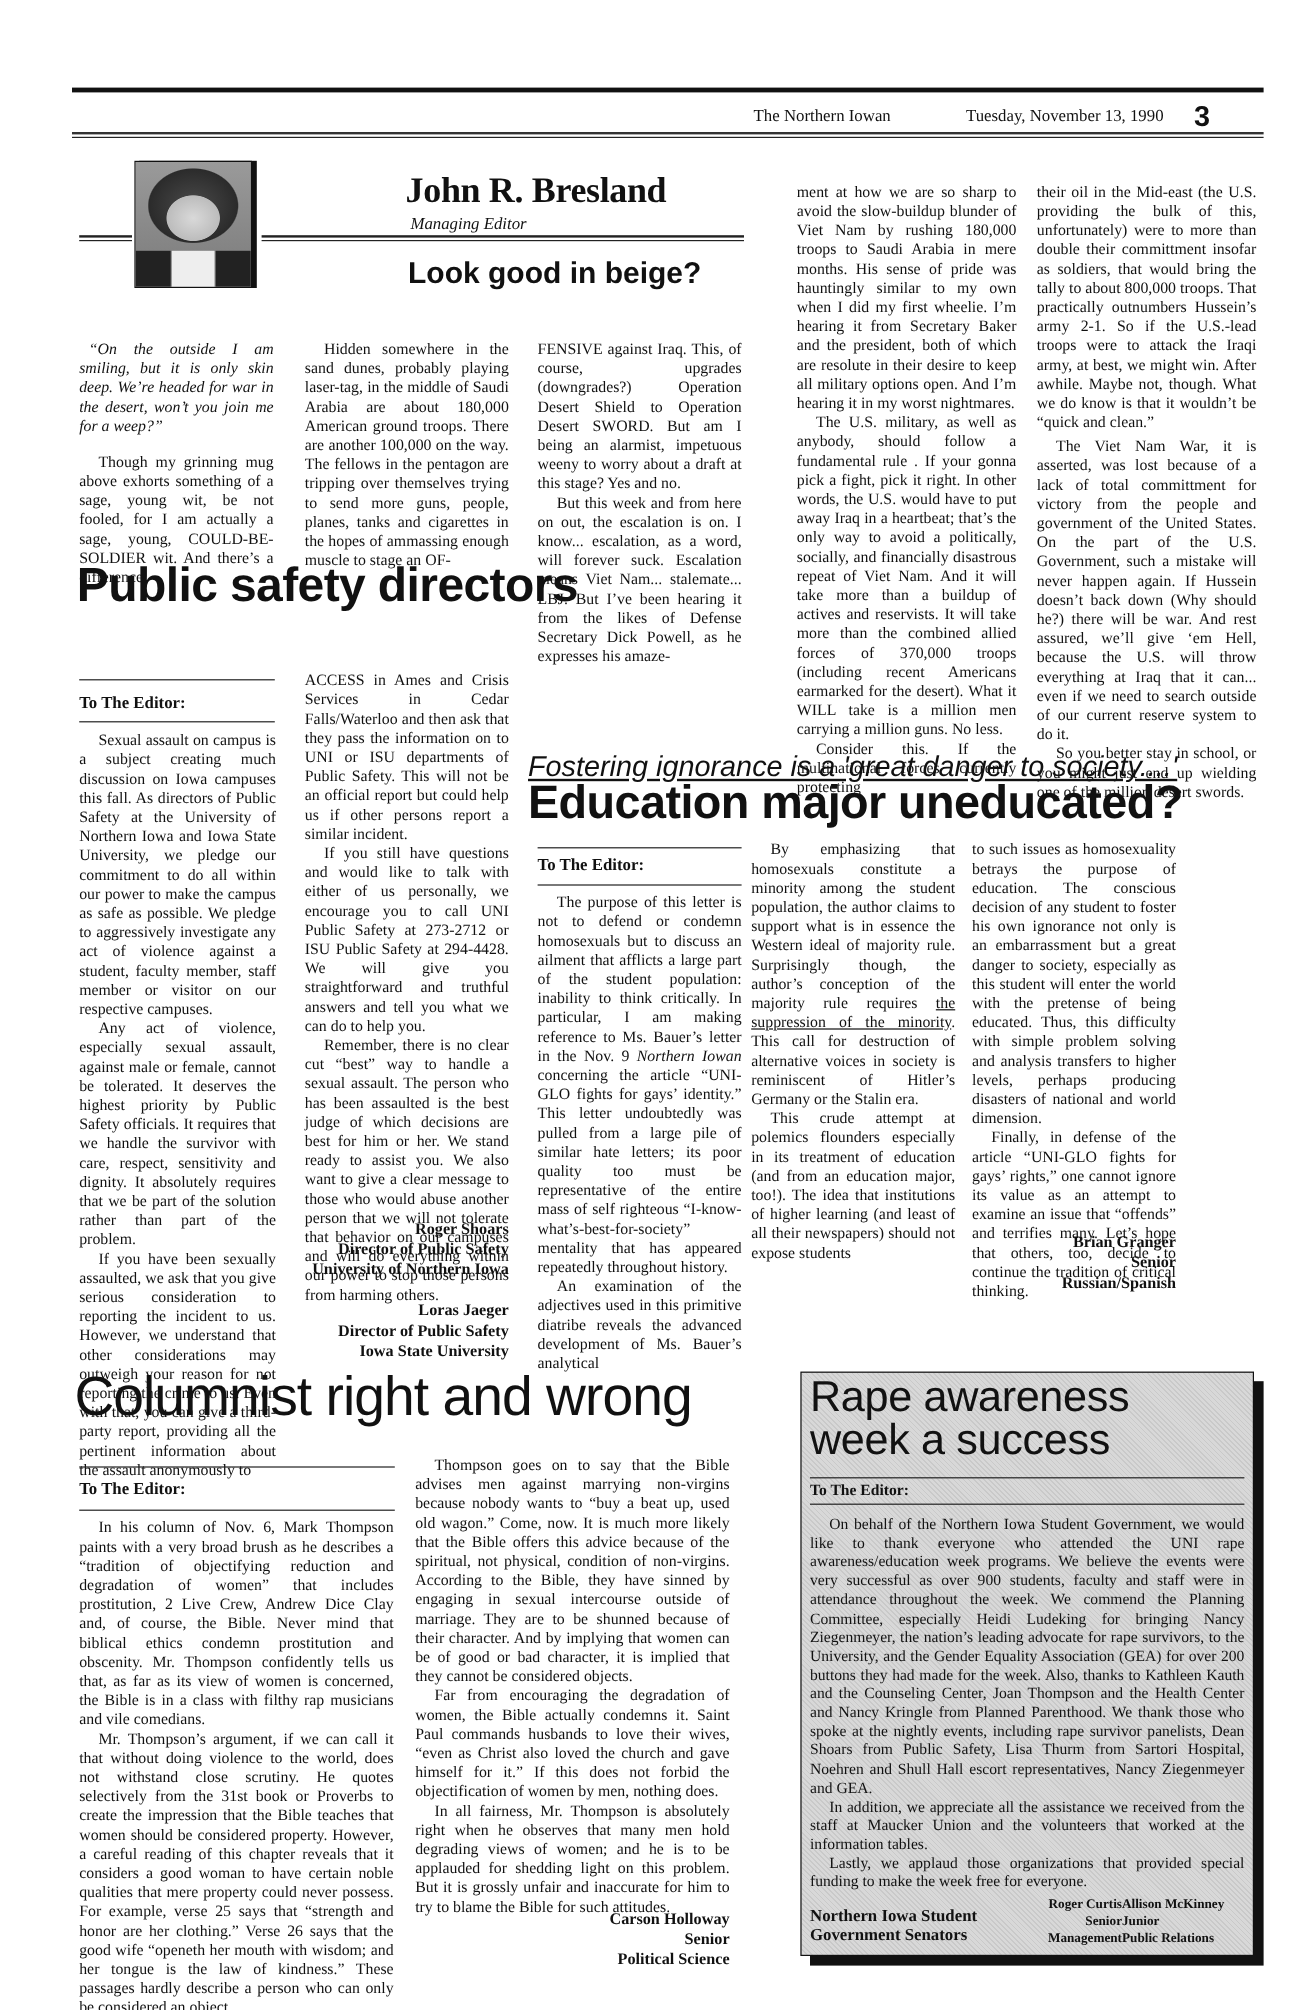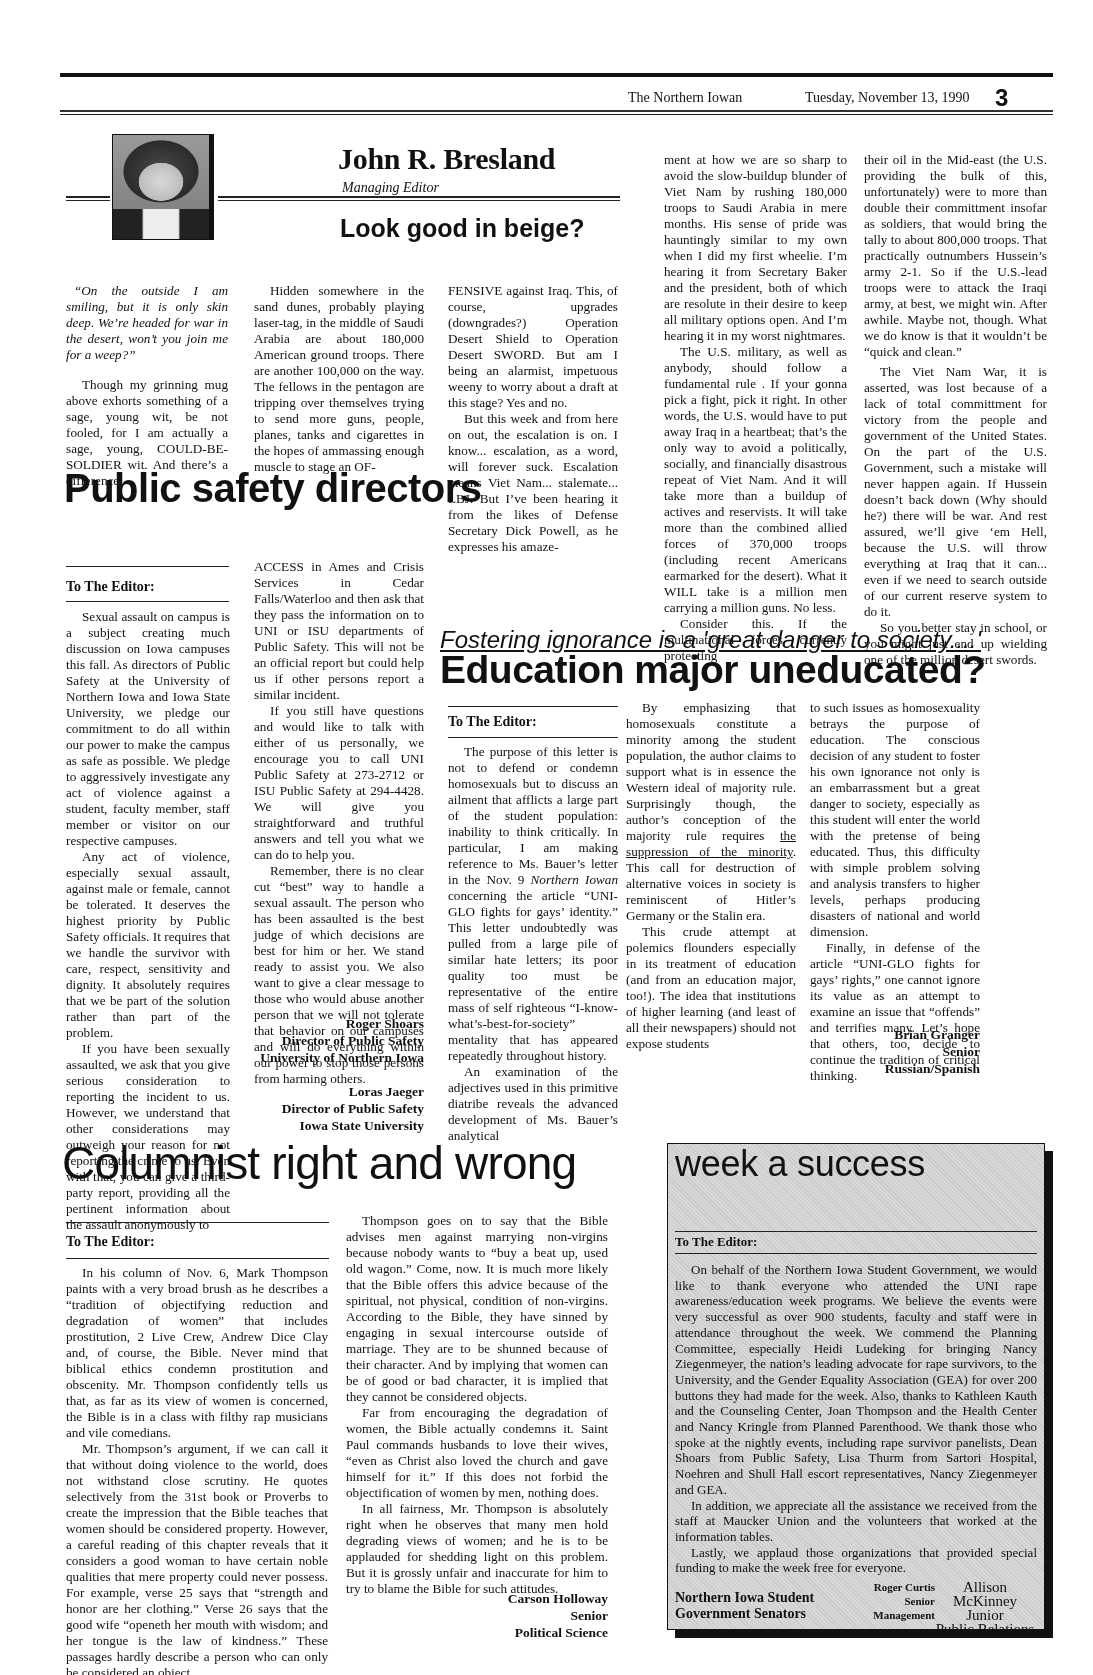--- a/index.html
+++ b/index.html
@@ -142,39 +142,40 @@
   <p>In all fairness, Mr. Thompson is absolutely right when he observes that many men hold degrading views of women; and he is to be applauded for shedding light on this problem. But it is grossly unfair and inaccurate for him to try to blame the Bible for such attitudes.</p>
 </div>
 <div class="abs sig" style="left:346px; top:1590px; width:262px;">
   <div>Carson Holloway</div>
   <div>Senior</div>
   <div>Political Science</div>
 </div>
 
 <div class="boxed">
   <div class="abs sans" style="left:7px; top:2px; font-size:36px; line-height:36px; letter-spacing:-0.3px;">
+    <div>Rape awareness</div>
     <div>week a success</div>
   </div>
   <div class="rule-thin" style="left:7px; top:87px; width:362px;"></div>
   <div class="abs editor-label" style="left:7px; top:90px; font-size:13px;">To The Editor:</div>
   <div class="rule-thin" style="left:7px; top:109px; width:362px;"></div>
   <div class="abs txt" style="left:7px; top:118px; width:362px; font-size:13px; line-height:15.7px;">
     <p>On behalf of the Northern Iowa Student Government, we would like to thank everyone who attended the UNI rape awareness/education week programs. We believe the events were very successful as over 900 students, faculty and staff were in attendance throughout the week. We commend the Planning Committee, especially Heidi Ludeking for bringing Nancy Ziegenmeyer, the nation’s leading advocate for rape survivors, to the University, and the Gender Equality Association (GEA) for over 200 buttons they had made for the week. Also, thanks to Kathleen Kauth and the Counseling Center, Joan Thompson and the Health Center and Nancy Kringle from Planned Parenthood. We thank those who spoke at the nightly events, including rape survivor panelists, Dean Shoars from Public Safety, Lisa Thurm from Sartori Hospital, Noehren and Shull Hall escort representatives, Nancy Ziegenmeyer and GEA.</p>
     <p>In addition, we appreciate all the assistance we received from the staff at Maucker Union and the volunteers that worked at the information tables.</p>
     <p>Lastly, we applaud those organizations that provided special funding to make the week free for everyone.</p>
   </div>
   <div class="abs" style="left:7px; top:436px; width:362px; height:46px;">
     <div class="abs" style="left:0; top:10px; font-weight:bold; font-size:14px; line-height:16px;">
       <div>Northern Iowa Student</div>
       <div>Government Senators</div>
     </div>
     <div class="abs" style="left:168px; top:0; width:92px; text-align:right; font-weight:bold; font-size:11px; line-height:14px;">
       <div>Roger Curtis</div>
       <div>Senior</div>
       <div>Management</div>
     </div>
-    <div class="abs" style="left:260px; top:0; width:100px; text-align:center; font-weight:normal; font-size:15px; line-height:14px;">
+    <div class="abs" style="left:260px; top:0; width:100px; text-align:left; font-weight:bold; font-size:11px; line-height:14px;">
       <div>Allison McKinney</div>
       <div>Junior</div>
       <div>Public Relations</div>
     </div>
   </div>
 </div>
 
 </body></html>

